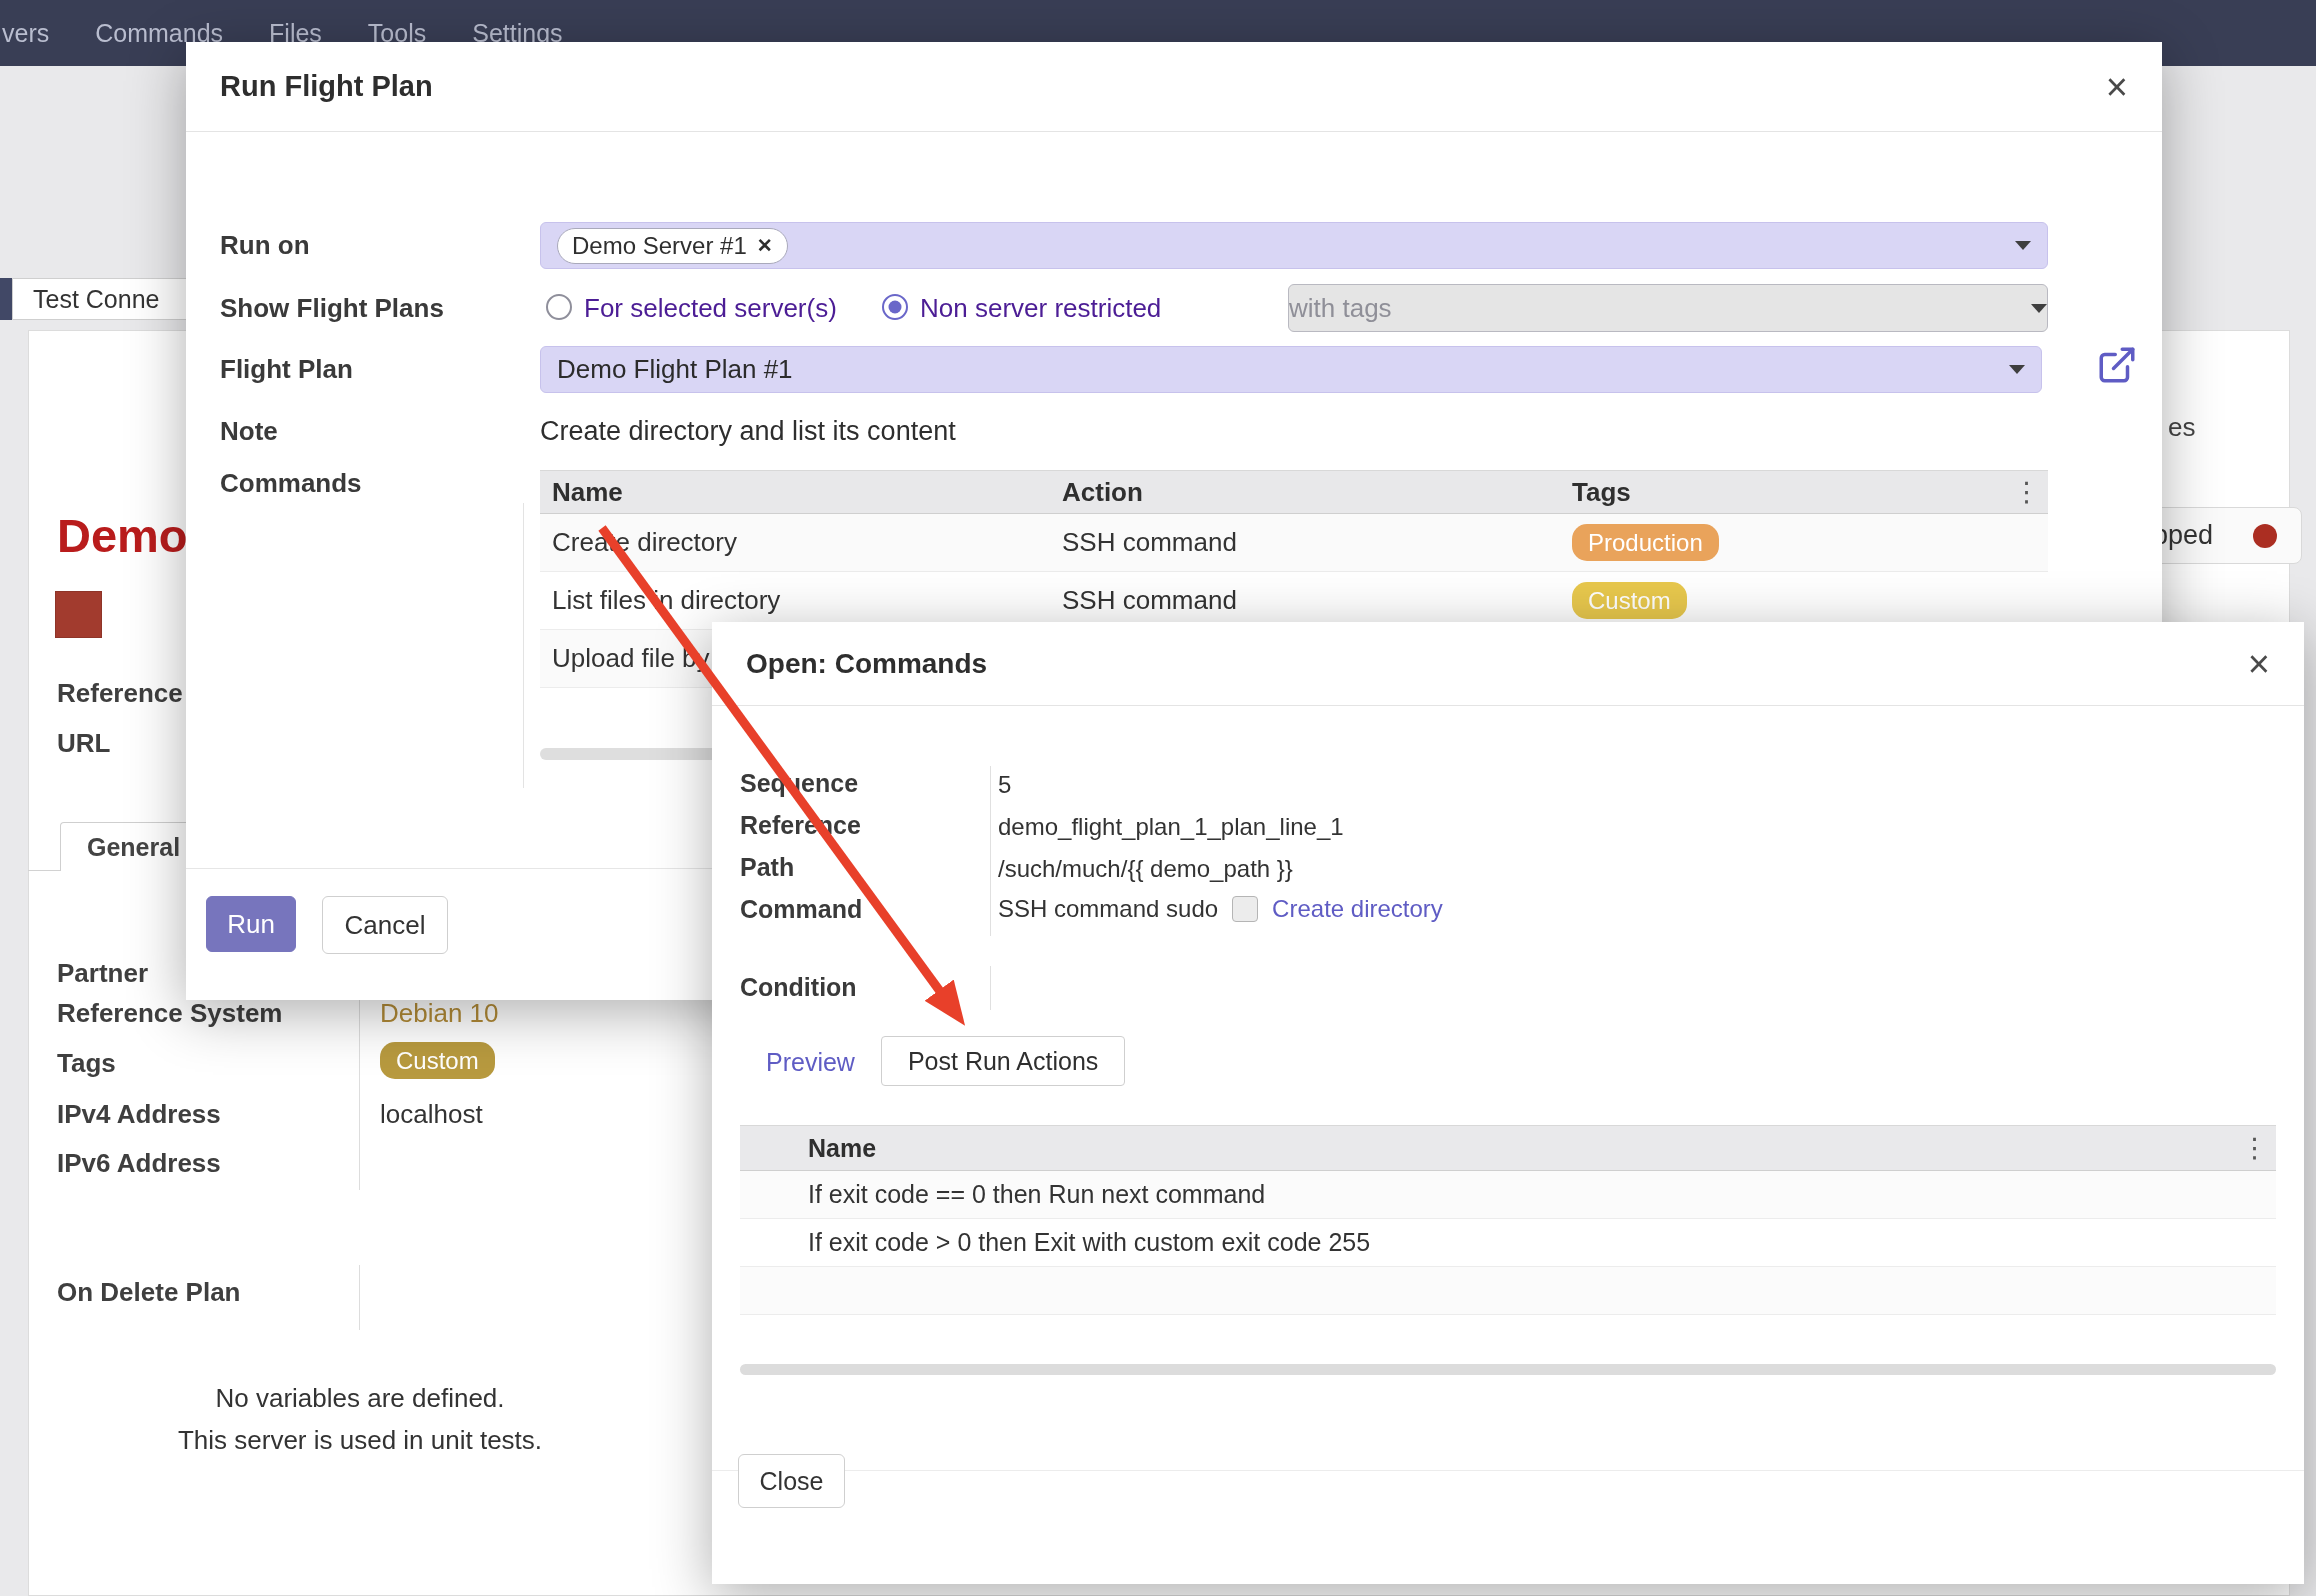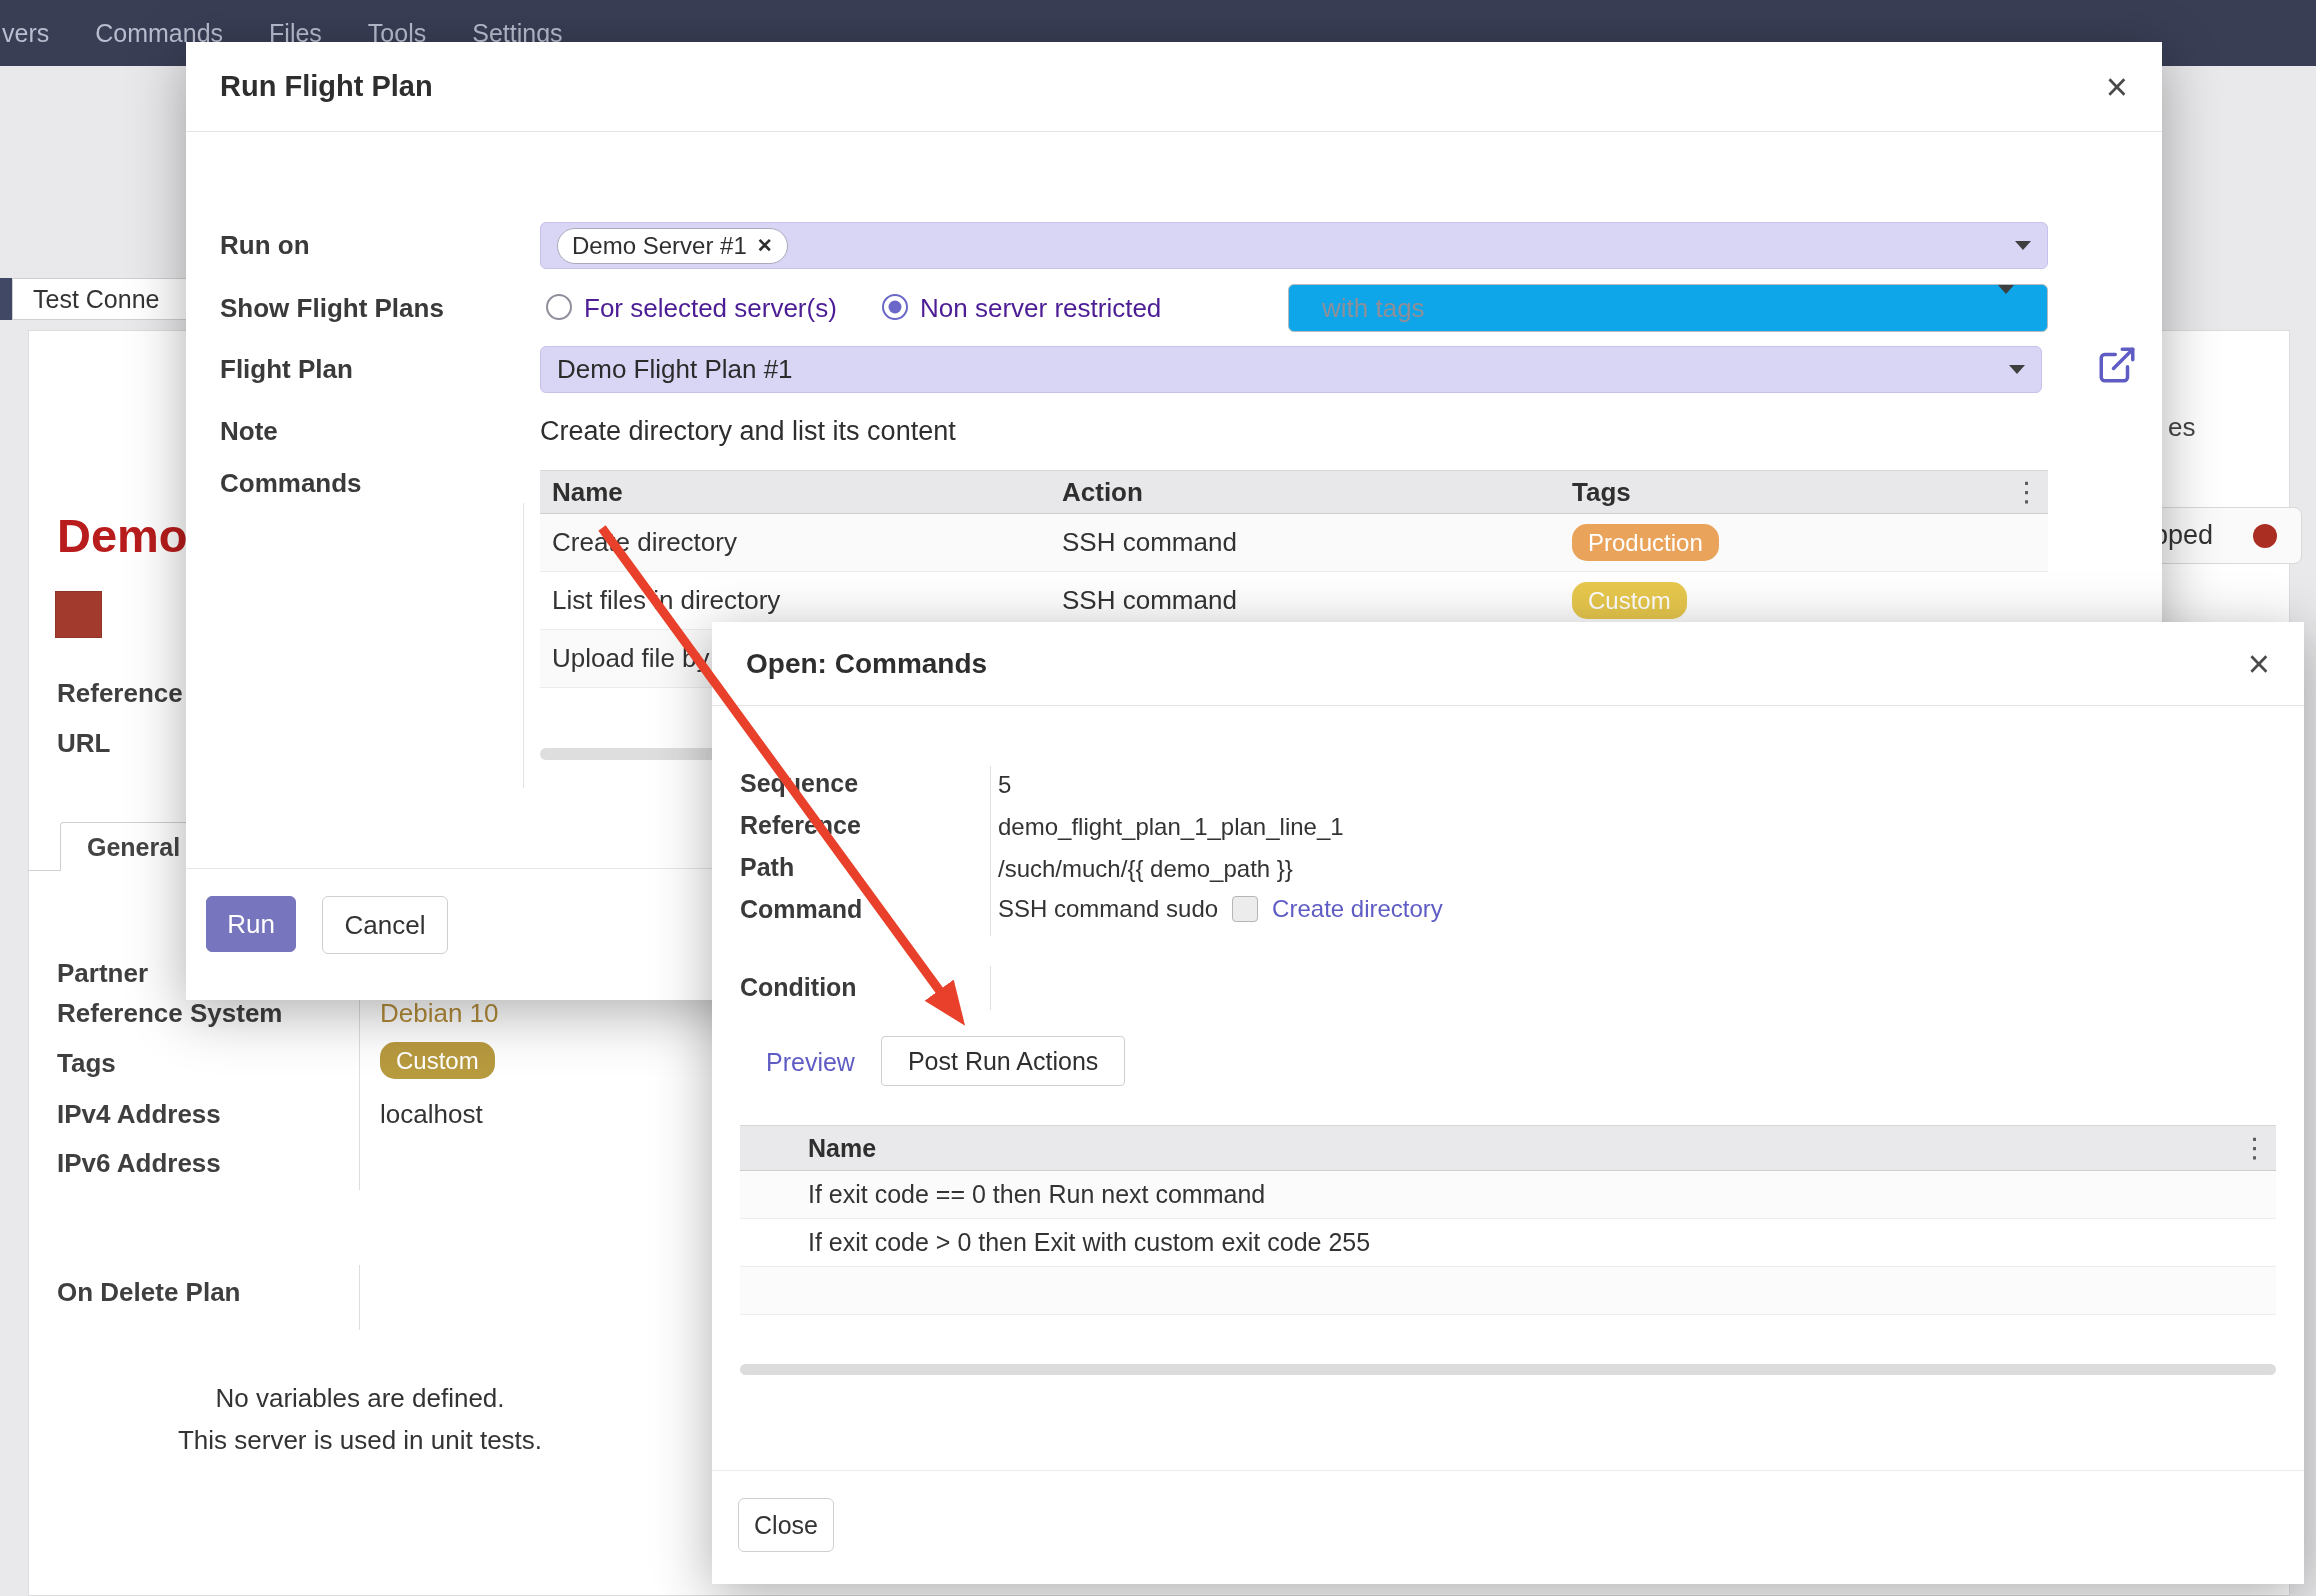--- a/index.html
+++ b/index.html
@@ -43,21 +43,21 @@
   .rm-label{font-size:26px;font-weight:bold;color:#3a3a3a;white-space:nowrap}
   .runon-field,.fp-field{background:var(--lavender);border:1px solid var(--lavender-border);border-radius:6px;display:flex;align-items:center;padding:0 16px}
   .fp-field{font-size:26px;color:#2b2b2b}
   .chip{display:inline-flex;align-items:center;gap:10px;background:#fff;border:1px solid #a9a9bb;border-radius:18px;padding:3px 14px;font-size:24px;color:#2f2f2f}
   .chip-x{font-size:19px;font-weight:bold;color:#2f2f2f;cursor:pointer}
   .caret{width:0;height:0;border-left:8px solid transparent;border-right:8px solid transparent;border-top:9px solid #3f3f3f;margin-left:auto}
   .radio{width:26px;height:26px;border:2px solid #8f8f9b;border-radius:50%;background:#fff}
   .radio.checked{border-color:#6a67c9}
   .radio.checked::after{content:"";position:absolute;left:50%;top:50%;transform:translate(-50%,-50%);width:13px;height:13px;border-radius:50%;background:#6a67c9}
   .radio-label{font-size:26px;line-height:44px;color:#4c1d95;white-space:nowrap}
-  .tags-input{background:#0ea5e9;border:1px solid #b9b9c1;border-radius:6px;display:flex;padding:0 33px}
+  .tags-input{background:#e5e5e5;border:1px solid #b9b9c1;border-radius:6px;display:flex;align-items:center;padding:0 0}
   .tags-input input{flex:1;border:none;outline:none;font-size:26px;font-family:inherit;color:#333;background:transparent;min-width:0}
   .tags-input input::placeholder{color:#8f8f98}
   .rm-note{font-size:27px;color:#2e2e2e;white-space:nowrap}
 
   .cmd-table{font-size:26px}
   .t-head{display:flex;align-items:center;background:#e8e8ea;height:44px;border-top:1px solid #d8d8d8;border-bottom:1px solid #cfcfcf;font-weight:bold;position:relative;color:#2f2f2f}
   .tc{padding-left:12px;white-space:nowrap;overflow:hidden}
   .tc.name{width:510px}.tc.action{width:510px}.tc.tags{flex:1}
   .kebab{position:absolute;right:8px;top:50%;transform:translateY(-50%);font-size:27px;color:#555;font-weight:normal;cursor:pointer}
   .t-row{display:flex;align-items:center;height:58px;border-bottom:1px solid #ececec;background:#fff;color:#333}
@@ -258,21 +258,21 @@
         <span class="c-name">If exit code &gt; 0 then Exit with custom exit code 255</span>
       </div>
       <div class="c-row odd">
         <span class="c-first"></span>
       </div>
     </div>
 
     <div class="a hscroll" style="left:28px;top:742px;width:1536px;height:11px;background:#dcdcdc"></div>
 
     <div class="a" style="left:0;top:848px;width:100%;height:1px;background:#ececec"></div>
-    <div class="a btn btn-outline" style="left:26px;top:876px;width:96px;height:54px;font-size:25px">Close</div>
+    <div class="a btn btn-outline" style="left:26px;top:832px;width:107px;height:54px;font-size:25px">Close</div>
   </div>
 
   <svg class="a" style="left:0;top:0;z-index:30;pointer-events:none" width="2316" height="1596" viewBox="0 0 2316 1596">
     <defs>
       <marker id="ah" markerUnits="userSpaceOnUse" markerWidth="44" markerHeight="36" refX="32" refY="18" orient="auto">
         <polygon points="0,0 44,18 0,36" fill="#e8402a"></polygon>
       </marker>
     </defs>
     <line x1="602" y1="528" x2="958" y2="1016" stroke="#e8402a" stroke-width="9" marker-end="url(#ah)"></line>
   </svg>

